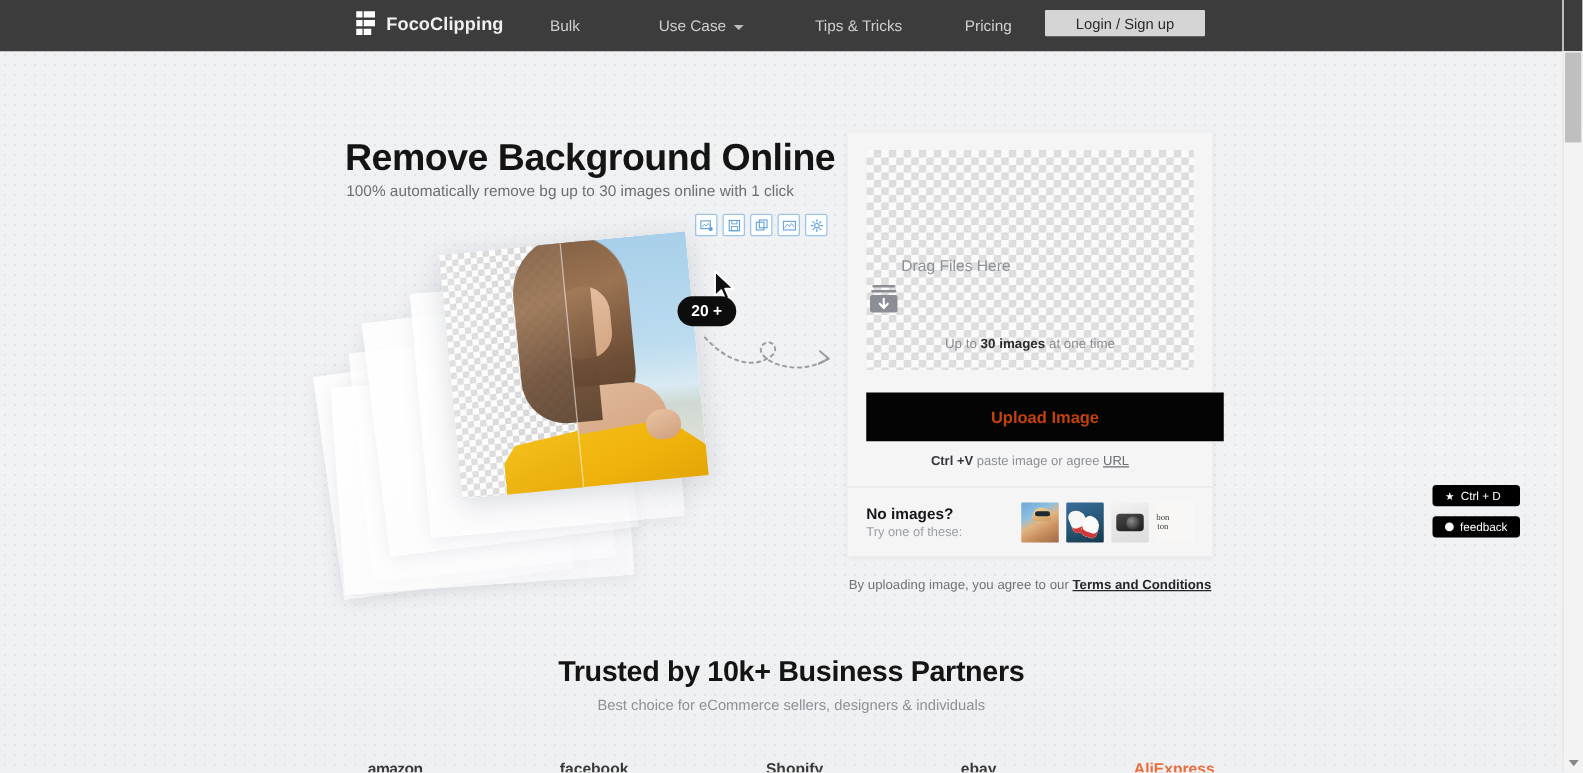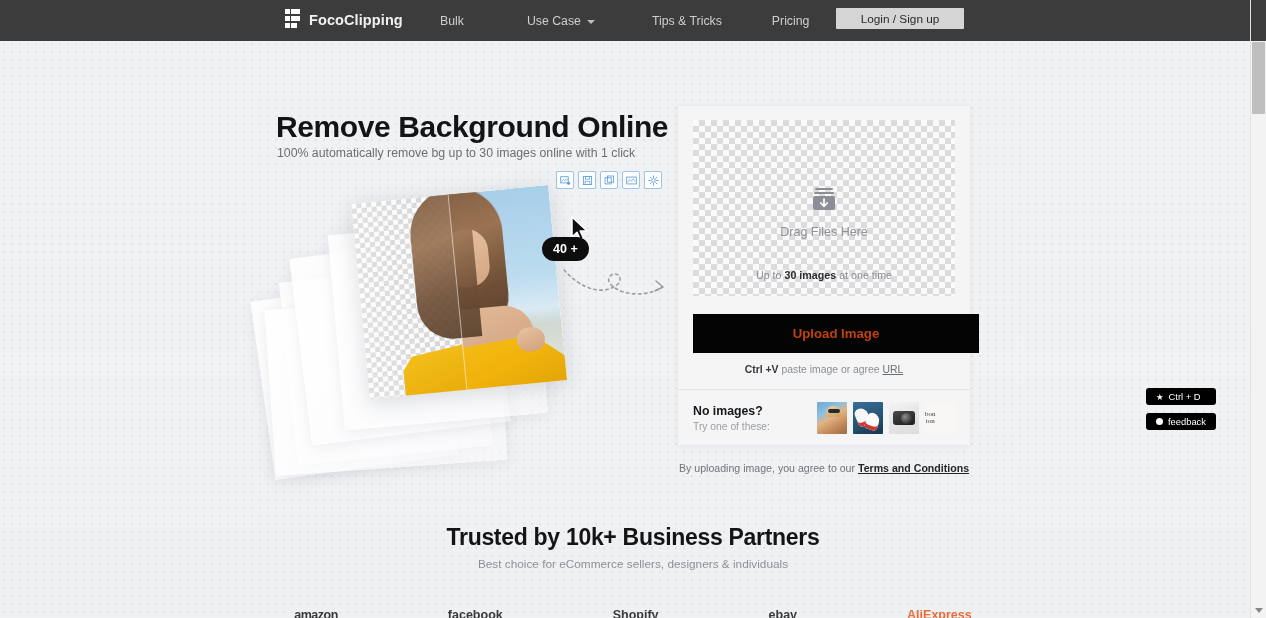--- a/index.html
+++ b/index.html
@@ -198,21 +198,21 @@
   }
   .dropzone {
     position: absolute; left: 15px; top: 14px;
     width: 262px; height: 176px;
     background-image:
       linear-gradient(45deg,#dcdcdc 25%, transparent 25%, transparent 75%, #dcdcdc 75%),
       linear-gradient(45deg,#dcdcdc 25%, transparent 25%, transparent 75%, #dcdcdc 75%);
     background-size: 12px 12px;
     background-position: 0 0, 6px 6px;
     background-color: #fafafa;
-    display: flex; flex-direction: column; align-items: center;
+    display: flex; flex-direction: row; align-items: center;
     cursor: pointer;
   }
   .dz-icon { margin-top: 66px; }
   .dz-label {
     margin-top: 9px; font-size: 12.5px; color: #8d9197;
   }
   .dz-limit {
     position: absolute; bottom: 15px; left: 0; right: 0;
     text-align: center; font-size: 10.7px; color: #8a8e94;
   }
@@ -457,21 +457,21 @@
       </div>
     </div>
 
     <span class="cursor-arrow">
       <svg width="20" height="26" viewBox="0 0 20 26">
         <path d="M2 1 L2 21 L7 16.2 L10.2 23.5 L13.4 22 L10.2 15 L17 15 Z" fill="#0f0f0f" stroke="#ffffff" stroke-width="1.5" stroke-linejoin="round"></path>
       </svg>
     </span>
   </div>
 
-  <div class="badge30">40 +</div>
+  <div class="badge30">20 +</div>
 
   <span class="swoosh">
     <svg width="110" height="40" viewBox="0 0 110 40">
       <path d="M4 8 C22 28, 44 34, 58 22 C64 16, 56 8, 50 14 C44 21, 58 32, 78 32 C88 32, 96 29, 102 25" fill="none" stroke="#9a9ea4" stroke-width="1.6" stroke-dasharray="2.5 3.5" stroke-linecap="round"></path>
       <path d="M96 19 L103 25 L95 29" fill="none" stroke="#9a9ea4" stroke-width="1.6" stroke-linecap="round" stroke-linejoin="round"></path>
     </svg>
   </span>
 
   <div class="panel">
 

